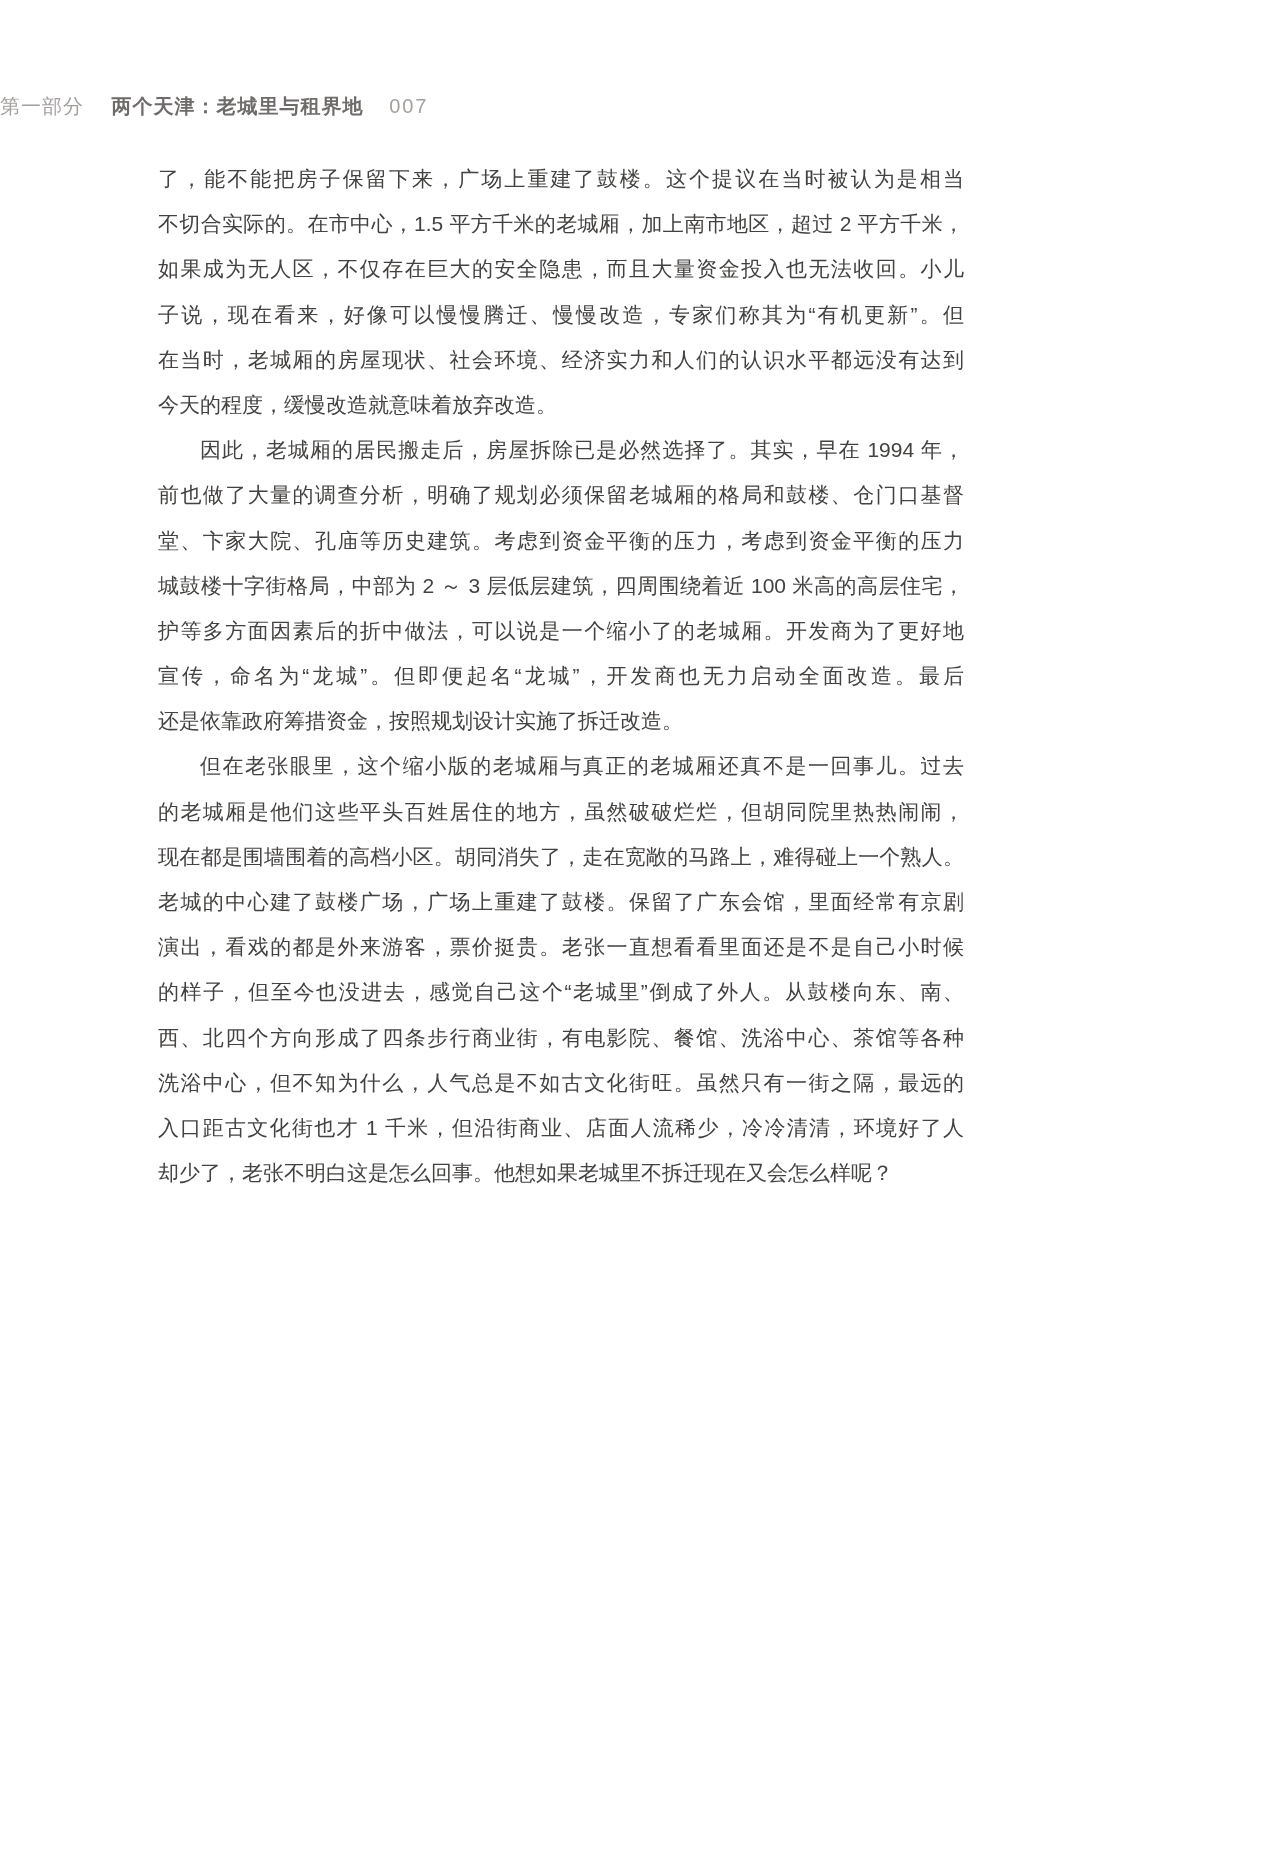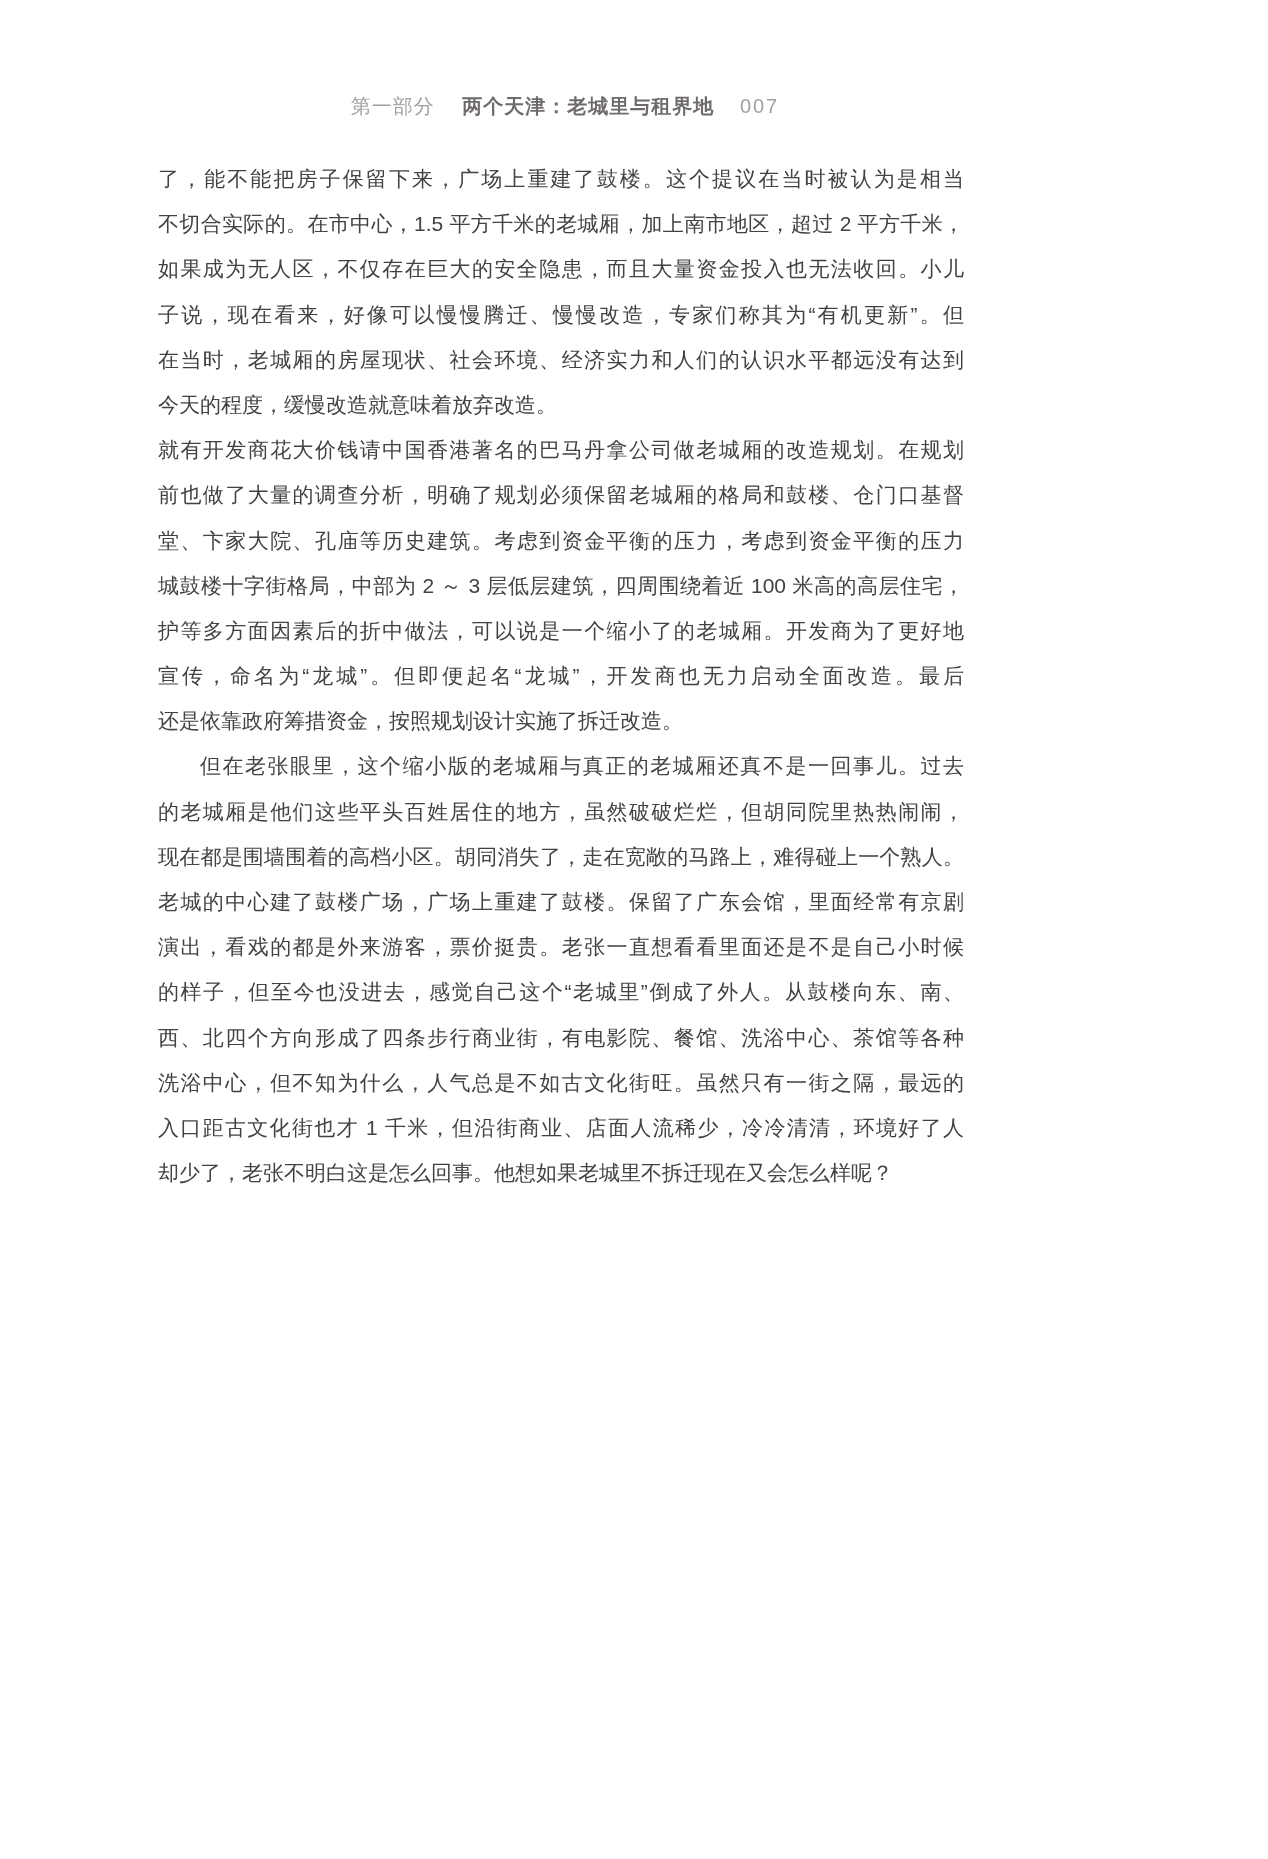--- a/index.html
+++ b/index.html
@@ -16,21 +16,21 @@
     width: 1268px;
     height: 1859px;
     background: var(--page-bg);
     overflow: hidden;
   }
   .running-head {
     position: absolute;
     top: 93px;
     left: 0;
     right: 138px;
-    text-align: center;
+    text-align: left;
     font-size: 20px;
     white-space: nowrap;
     color: var(--muted-color);
   }
   .running-head .section {
     color: var(--muted-color);
     letter-spacing: 1px;
     margin-right: 22px;
   }
   .running-head .chapter {
@@ -75,21 +75,21 @@
     <span class="pageno">007</span>
   </header>
 
   <main class="body-text">
       <div class="line">了，能不能把房子保留下来，广场上重建了鼓楼。这个提议在当时被认为是相当</div>
       <div class="line">不切合实际的。在市中心，1.5 平方千米的老城厢，加上南市地区，超过 2 平方千米，</div>
       <div class="line">如果成为无人区，不仅存在巨大的安全隐患，而且大量资金投入也无法收回。小儿</div>
       <div class="line">子说，现在看来，好像可以慢慢腾迁、慢慢改造，专家们称其为“有机更新”。但</div>
       <div class="line">在当时，老城厢的房屋现状、社会环境、经济实力和人们的认识水平都远没有达到</div>
       <div class="line para-end">今天的程度，缓慢改造就意味着放弃改造。</div>
-      <div class="line">就有开发商花大价钱请中国香港著名的巴马丹拿公司做老城厢的改造规划。在规划</div>
+      <div class="line indent">因此，老城厢的居民搬走后，房屋拆除已是必然选择了。其实，早在 1994 年，</div>
       <div class="line">前也做了大量的调查分析，明确了规划必须保留老城厢的格局和鼓楼、仓门口基督</div>
       <div class="line">堂、卞家大院、孔庙等历史建筑。考虑到资金平衡的压力，考虑到资金平衡的压力</div>
       <div class="line">城鼓楼十字街格局，中部为 2 ～ 3 层低层建筑，四周围绕着近 100 米高的高层住宅，</div>
       <div class="line">护等多方面因素后的折中做法，可以说是一个缩小了的老城厢。开发商为了更好地</div>
       <div class="line">宣传，命名为“龙城”。但即便起名“龙城”，开发商也无力启动全面改造。最后</div>
       <div class="line para-end">还是依靠政府筹措资金，按照规划设计实施了拆迁改造。</div>
       <div class="line indent">但在老张眼里，这个缩小版的老城厢与真正的老城厢还真不是一回事儿。过去</div>
       <div class="line">的老城厢是他们这些平头百姓居住的地方，虽然破破烂烂，但胡同院里热热闹闹，</div>
       <div class="line">现在都是围墙围着的高档小区。胡同消失了，走在宽敞的马路上，难得碰上一个熟人。</div>
       <div class="line">老城的中心建了鼓楼广场，广场上重建了鼓楼。保留了广东会馆，里面经常有京剧</div>

